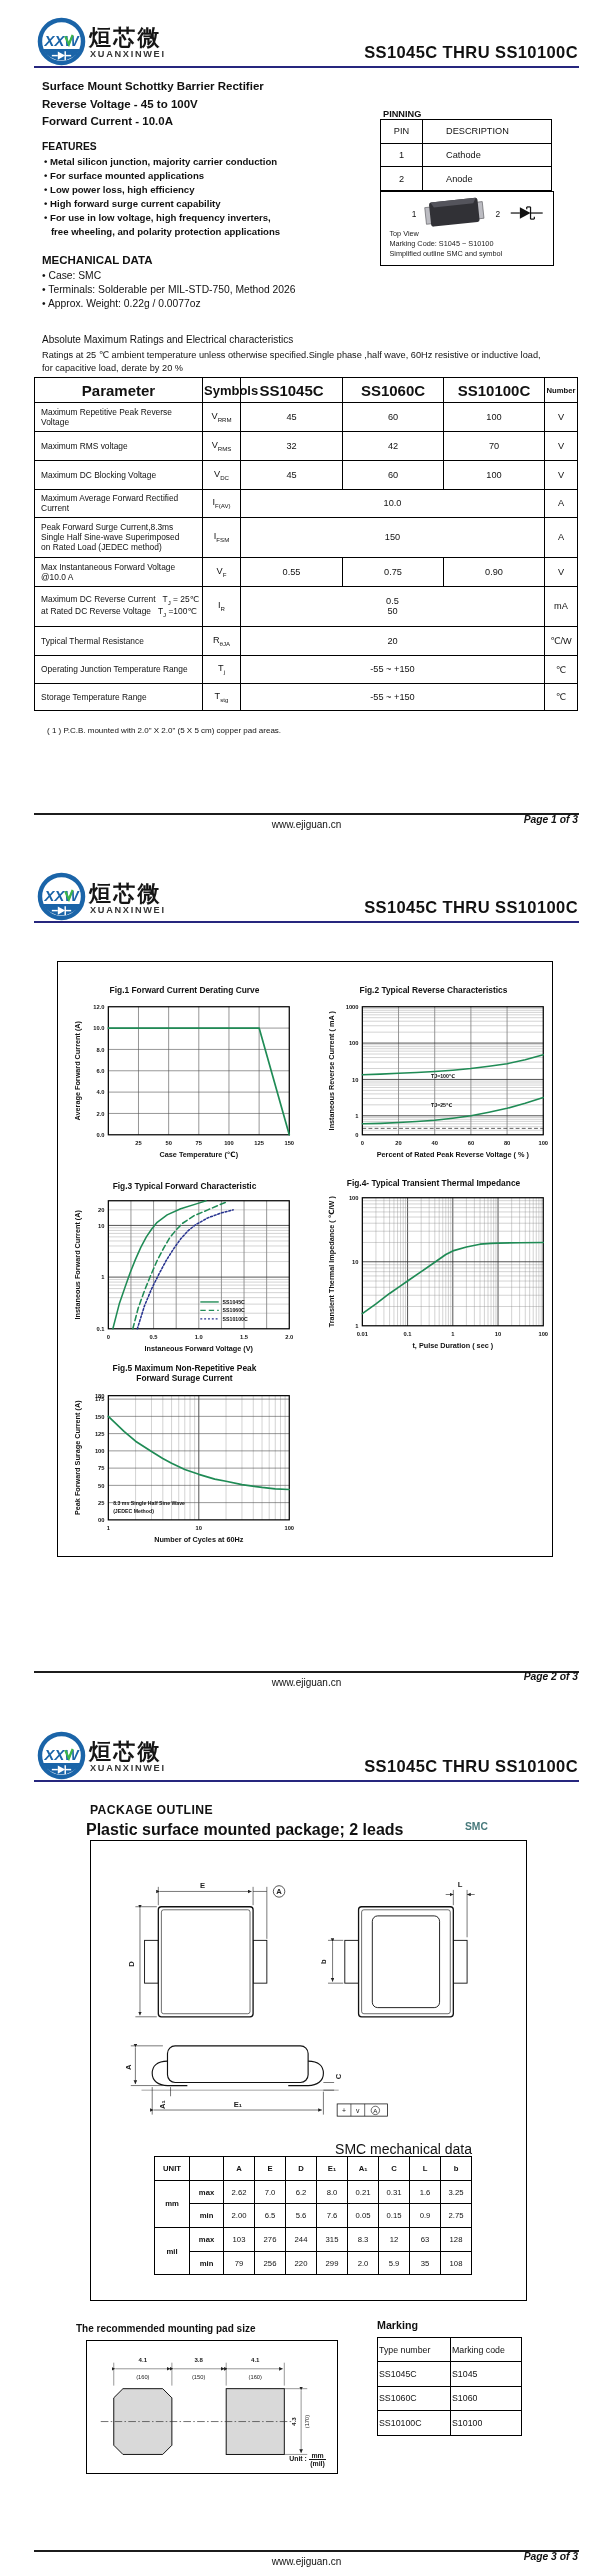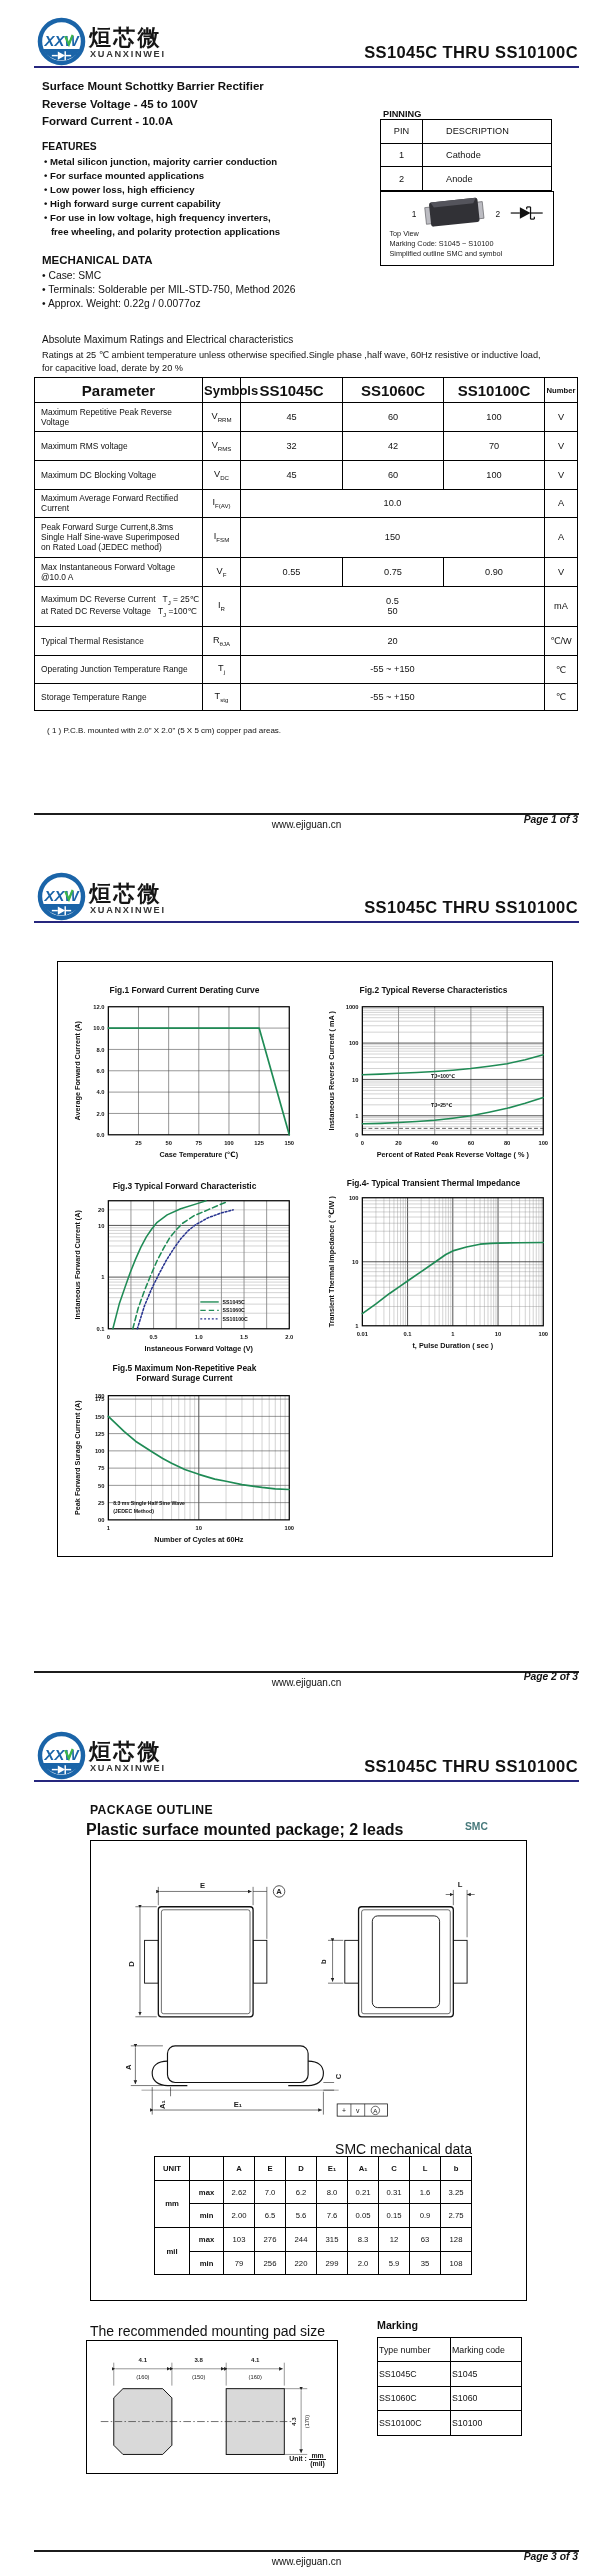--- a/index.html
+++ b/index.html
@@ -694,21 +694,21 @@
             <td>299</td>
             <td>2.0</td>
             <td>5.9</td>
             <td>35</td>
             <td>108</td>
       </tr>
     </tbody>
       </table>
   </div>
 
-  <div class="a" style="left:90px;top:2323px;font-size:14px;font-weight:normal">The recommended mounting pad size</div>
+  <div class="a" style="left:76px;top:2323px;font-size:10px;font-weight:bold">The recommended mounting pad size</div>
   <div class="a" style="left:86px;top:2340px;width:250px;height:132px;border:1.5px solid #000">
     <svg width="247" height="129" viewBox="0 0 323 168">
       <defs>
         <marker id="ah2" markerWidth="8" markerHeight="8" refX="6" refY="3" orient="auto">
             <path d="M0,0 L6,3 L0,6 z" fill="#222"></path>
           </marker>
       </defs>
       <g stroke="#555" stroke-width="0.8" fill="none">
         <line x1="35" y1="28" x2="35" y2="58"></line>
           <line x1="111" y1="28" x2="111" y2="58"></line>

